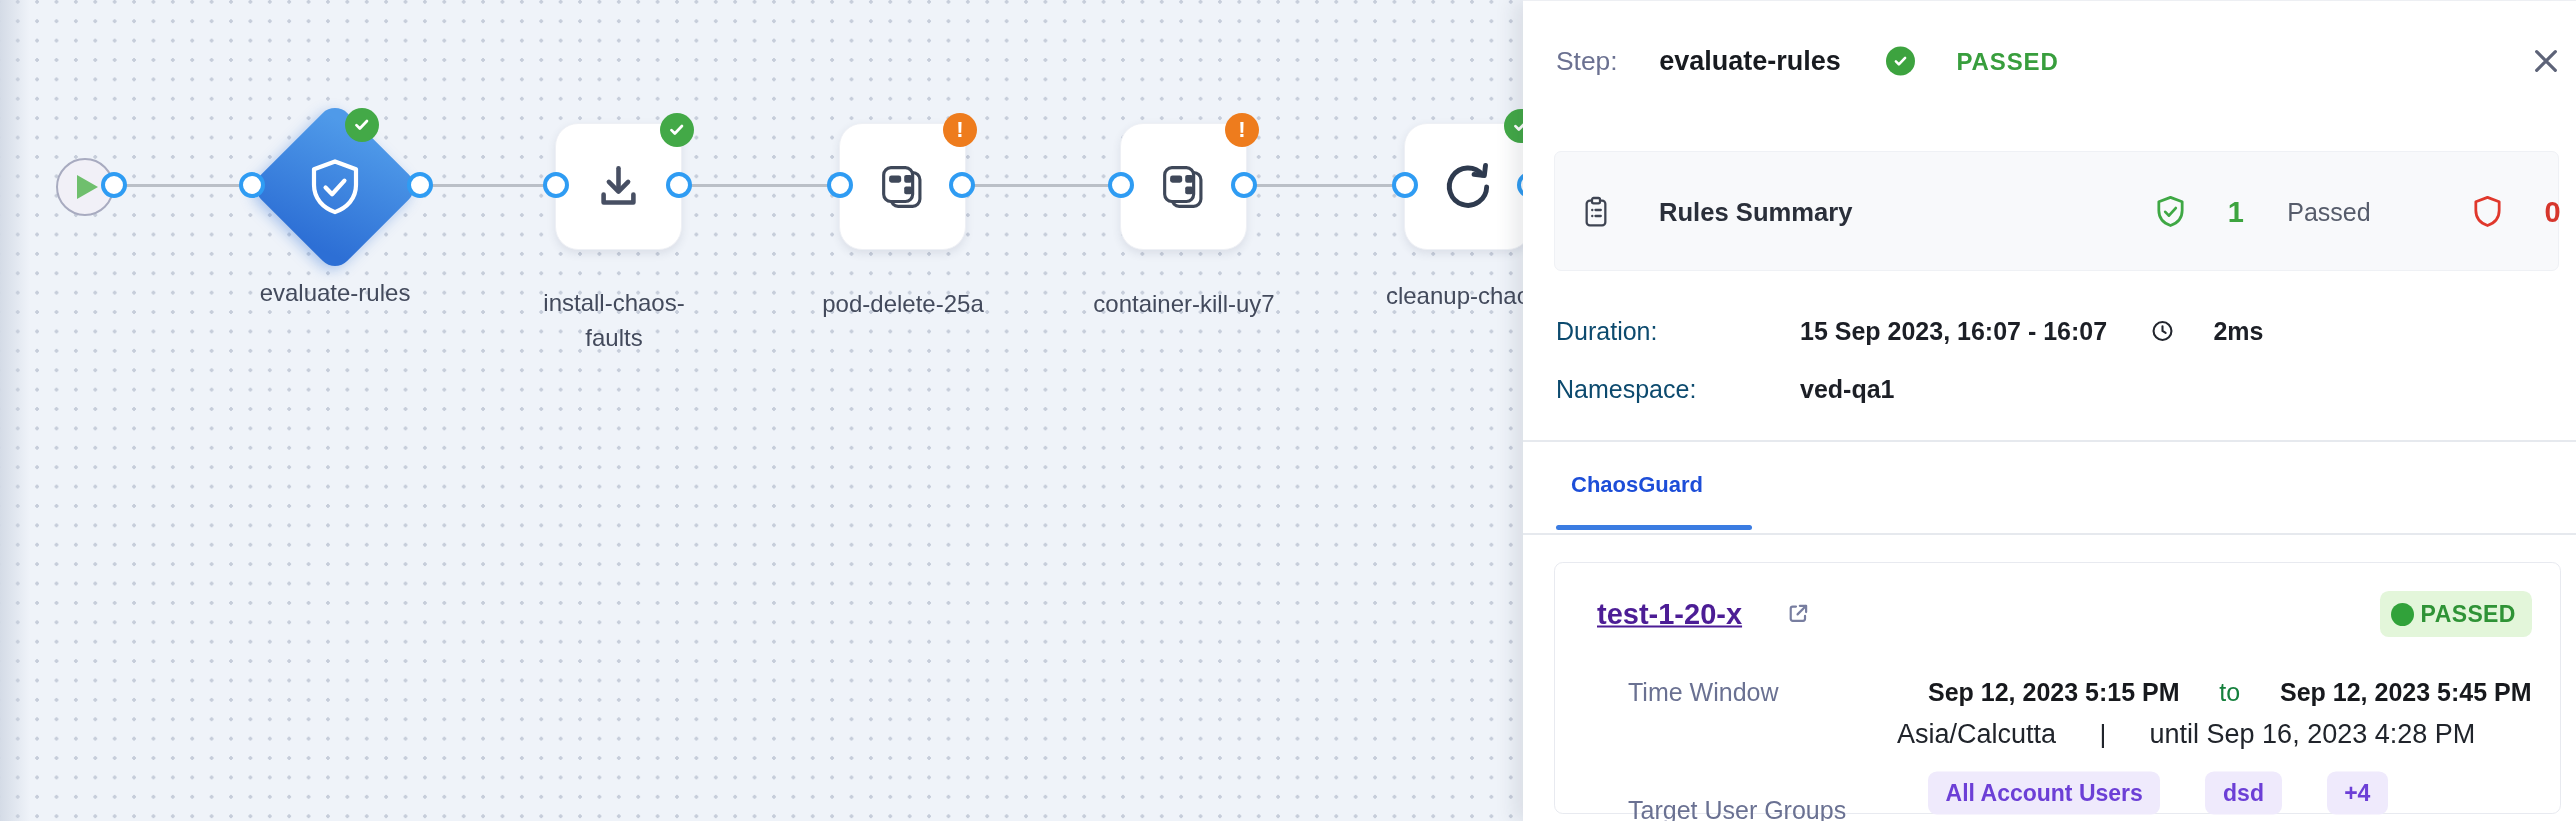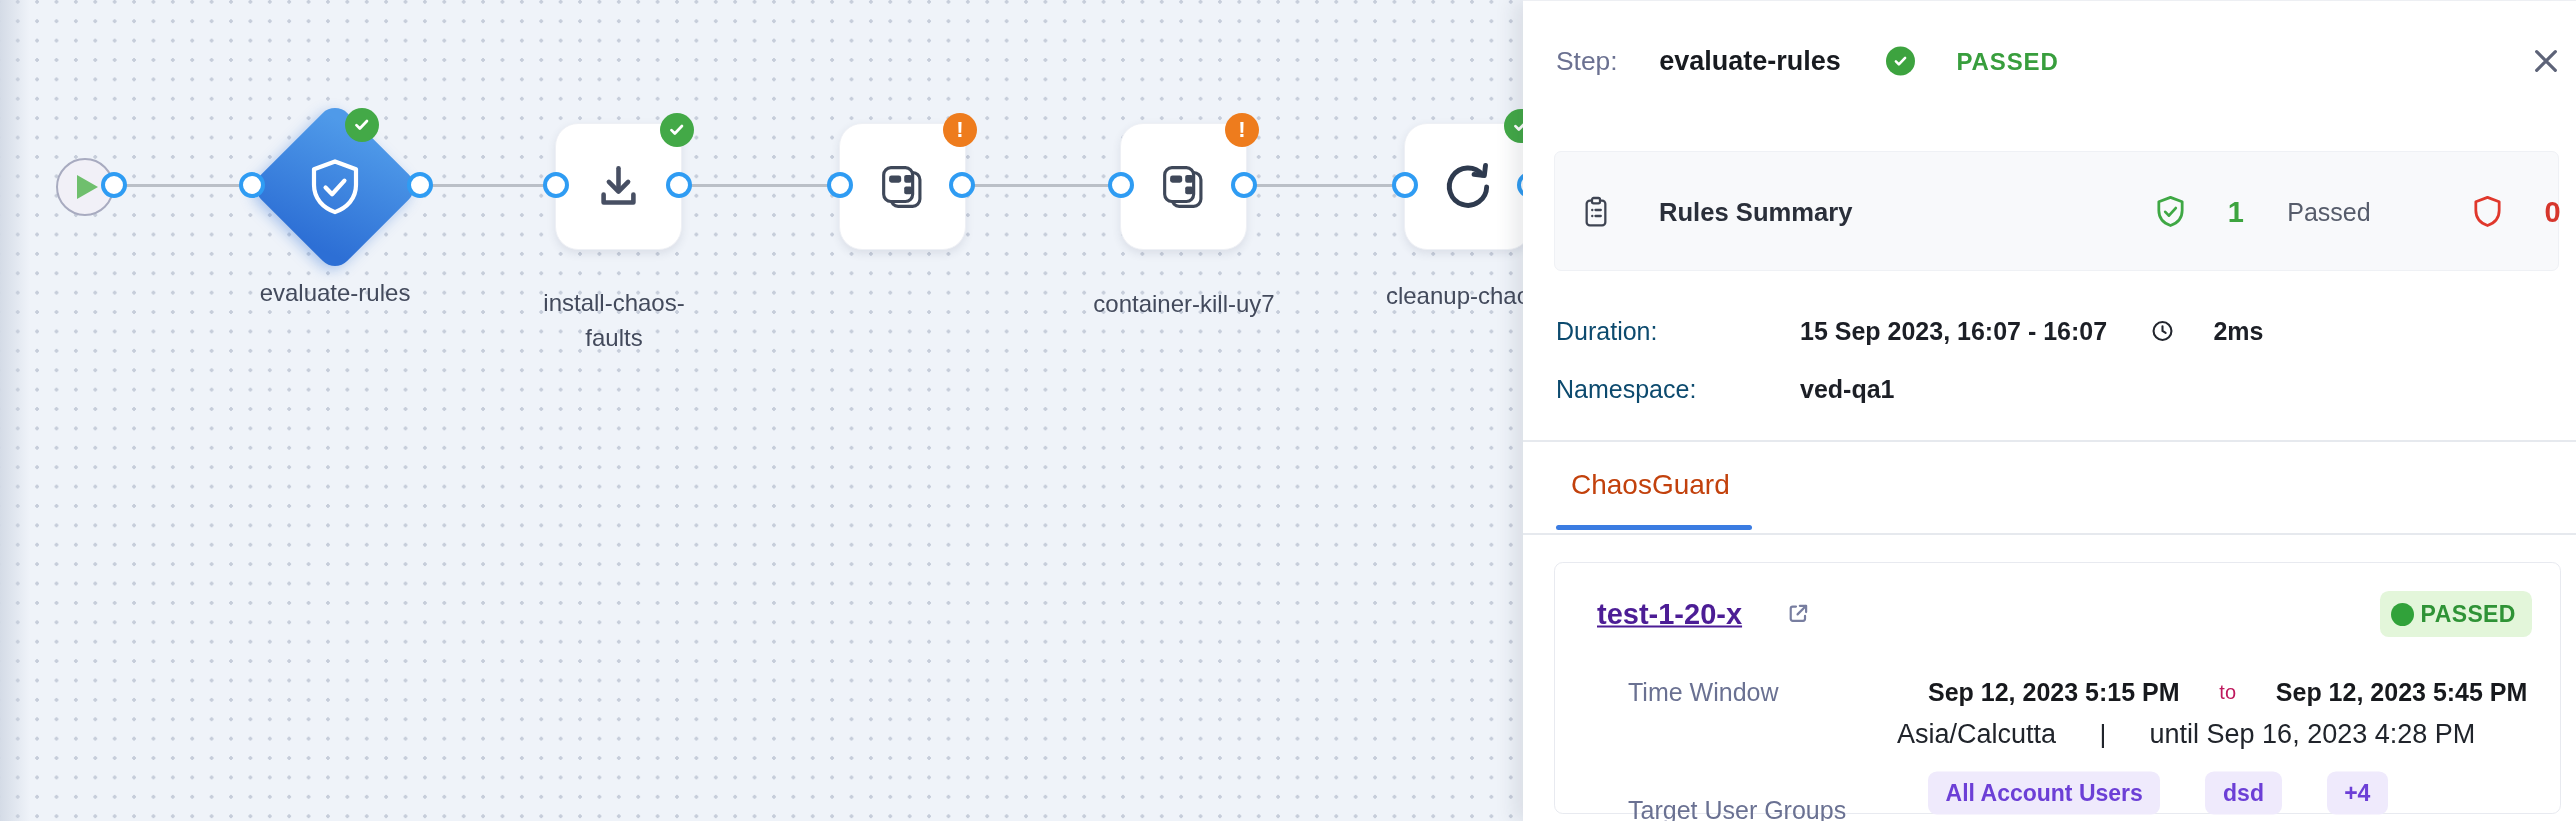--- a/index.html
+++ b/index.html
@@ -67,31 +67,31 @@
   .rules-title { color:#2a2f3a; font-size:25.6px; font-weight:700; margin-left:16px; }
   .count-green { color:#3da43f; font-size:29px; font-weight:700; margin:0 12.3px 0 8.8px; }
   .count-red { color:#d6362c; font-size:29px; font-weight:700; margin:0 12.3px 0 8.8px; }
   .count-label { color:#565c6b; font-size:25px; }
 
   .meta-label { color:#0c4a6e; font-size:25px; }
   .meta-value { color:#1c1f26; font-size:25px; font-weight:700; }
   .ms-value { color:#1c1f26; font-size:25px; font-weight:700; margin-left:7px; }
 
   .sep { position:absolute; left:0; width:1053px; height:1.8px; background:#e6e9ee; }
-  .tab-label { color:#c2410c; font-size:28px; font-weight:400; }
+  .tab-label { color:#1d4ed8; font-size:22px; font-weight:700; }
   .tab-underline { position:absolute; left:33px; top:524px; width:196px; height:5.3px; border-radius:2.6px; background:#3b7ce2; }
 
   .card { position:absolute; left:31px; top:561px; width:1007px; height:252px; background:#ffffff; border:1.8px solid #e8eaf0; border-radius:8.8px; }
   .card-title { color:#4c1d95; font-size:29px; font-weight:700;text-decoration:underline; }
   .pill-status { position:absolute; left:825px; top:28px; height:46px; border-radius:8.8px; background:#e3f6da; display:flex; align-items:center; padding:0 16px 0 10.6px; }
   .pill-dot { width:23px; height:23px; border-radius:50%; background:#31a23a; margin-right:7px; }
   .pill-status-text { color:#2f9336; font-size:23px; font-weight:700; letter-spacing:0.4px; }
   .row-label { color:#6a7192; font-size:25px; }
   .tw-bold { color:#17191d; font-size:25px; font-weight:700; }
-  .tw-normal { color:#be185d; font-size:20px; font-weight:400; margin:0 8.8px; }
+  .tw-normal { color:#15803d; font-size:25px; font-weight:400; margin:0 8.8px; }
   .tz-text { color:#20242b; font-size:27px; font-weight:400; }
   .tz-sep { color:#20242b; font-size:26.4px; margin:0 12.3px; font-weight:300; }
   .group-pill { background:#efeafc; color:#6c3fd6; font-size:23px; font-weight:700; border-radius:8.8px; padding:8px 17.6px; margin-right:14px; cursor:pointer; }
 
   svg { display:block; }
 </style>
 </head>
 <body>
 
 <div class="screen">
@@ -187,20 +187,21 @@
     <div class="port" style="left:1108px;top:172px;"></div>
     <div class="port" style="left:1231px;top:172px;"></div>
     <div class="port" style="left:1392px;top:172px;"></div>
     <div class="port" style="left:1517px;top:172px;"></div>
 
     <div class="node-label" style="left:203px; top:275px; width:264px;">evaluate-rules</div>
     <div class="node-label" style="left:482px; top:285px; width:264px;">
       <div>install-chaos-</div>
       <div>faults</div>
     </div>
+    <div class="node-label" style="left:771px; top:286px; width:264px;">pod-delete-25a</div>
     <div class="node-label" style="left:1052px; top:286px; width:264px;">container-kill-uy7</div>
     <div class="node-label" style="left:1336px; top:278px; width:264px;">
       <div>cleanup-chaos-</div>
     </div>
   </div>
 
   <div class="panel">
 
     <div class="abs vcenter" style="left:33px; top:60px;">
       <span class="hdr-step">Step:</span>

